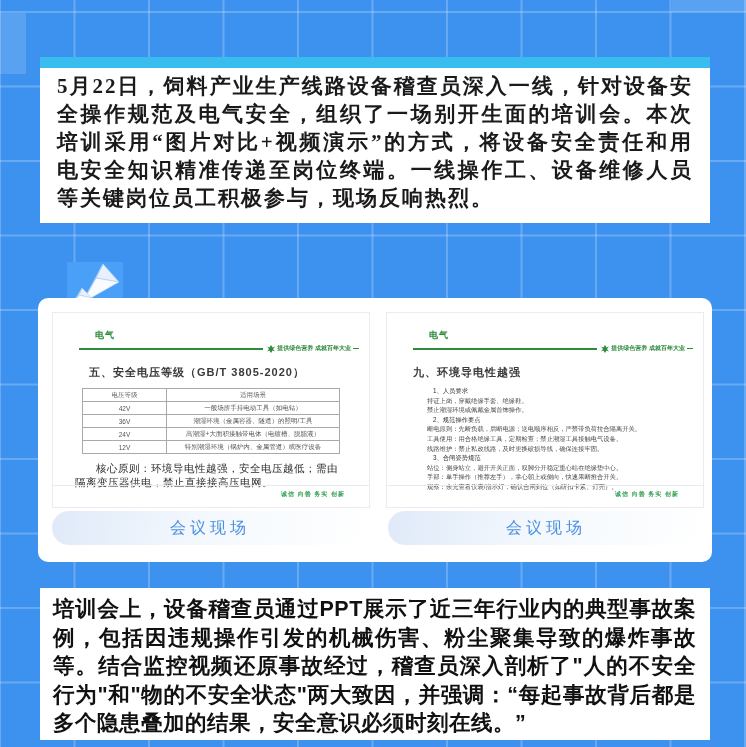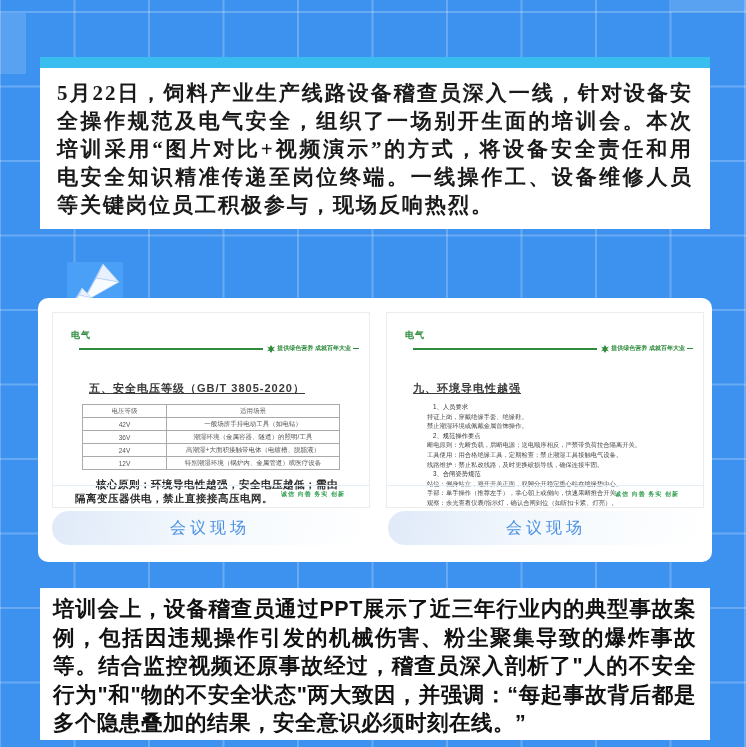--- a/index.html
+++ b/index.html
@@ -16,21 +16,21 @@
     background-position:-1px 11px;
   }
   .patch { position:absolute; background:rgba(255,255,255,.14); }
   .patch-tr { left:672px; top:0; width:74px; height:12px; }
   .patch-l  { left:0; top:13px; width:26px; height:61px; }
 
   
   .card-top { position:absolute; left:40px; top:57px; width:670px; }
   .card-top .accent { height:11px; background:#38bdee; }
   .card-top .body {
-    background:#ffffff; min-height:155px; padding:11px 17px 10px 17px;
+    background:#ffffff; min-height:155px; padding:4px 17px 10px 17px;
   }
   .intro-text {
     font-family:"Liberation Serif", serif;
     font-size:21px; font-weight:bold; color:#1a1a1a;
     line-height:28px; text-align:justify; letter-spacing:2px;
   }
 
   
   .gem-box {
     position:absolute; left:67px; top:262px; width:56px; height:46px;
@@ -42,40 +42,40 @@
     position:absolute; left:38px; top:298px; width:674px; height:264px;
     background:#ffffff; border-radius:10px;
   }
   .slide {
     position:absolute; top:14px; width:318px; height:196px;
     background:#ffffff; border:1px solid #ececec; overflow:hidden;
   }
   .slide-left  { left:14px; }
   .slide-right { left:348px; }
 
-  .s-header { margin:11px 24px 0 18px; }
+  .s-header { margin:11px 24px 0 42px; }
   .s-tag { font-size:9px; font-weight:bold; color:#2e8b3c; letter-spacing:1px; }
   .s-rule { display:flex; align-items:center; margin:2px 10px 0 26px; }
   .s-rule .line { flex:1; height:2px; background:#2e8b3c; }
   .brand { display:flex; align-items:center; margin-left:4px; }
   .brand svg { width:8px; height:8px; }
   .brand .btxt { font-size:6px; color:#2e8b3c; font-weight:bold; margin:0 2px; white-space:nowrap; }
   .brand .bdash { width:6px; height:1.5px; background:#2e8b3c; }
 
-  .s-title { margin:28px 0 0 36px; font-size:11px; font-weight:bold; color:#3a3a3a; letter-spacing:1px;text-decoration:underline; }
+  .s-title { margin:12px 0 0 36px; font-size:11px; font-weight:bold; color:#3a3a3a; letter-spacing:1px; }
   .slide-right .s-title { margin-left:26px; }
 
   .vt { border-collapse:collapse; margin:8px auto 0 auto; width:258px; font-size:6.5px; color:#555; }
   .vt th, .vt td { border:1px solid #aaa; height:13px; text-align:center; font-weight:normal; padding:0 2px; white-space:nowrap; }
   .vt th { color:#666; }
   .vt td:first-child, .vt th:first-child { width:84px; }
 
   .s-note {
     margin:7px 22px 0 22px; text-indent:2em;
-    font-size:10.5px; font-weight:bold; color:#2b2b2b; line-height:14px;
+    font-size:10.5px; font-weight:normal; color:#2b2b2b; line-height:14px;
     letter-spacing:.5px;
   }
 
   .s-footer {
     position:absolute; left:0; right:0; bottom:8px;
     border-top:1px solid #e3edf5; padding:4px 24px 0 0;
     text-align:right; font-size:6px; font-weight:bold; color:#2e9e4f; letter-spacing:1px;
   }
 
   .rs-list { margin:6px 10px 0 40px; font-size:6.3px; color:#4a4a4a; line-height:9.6px; }

